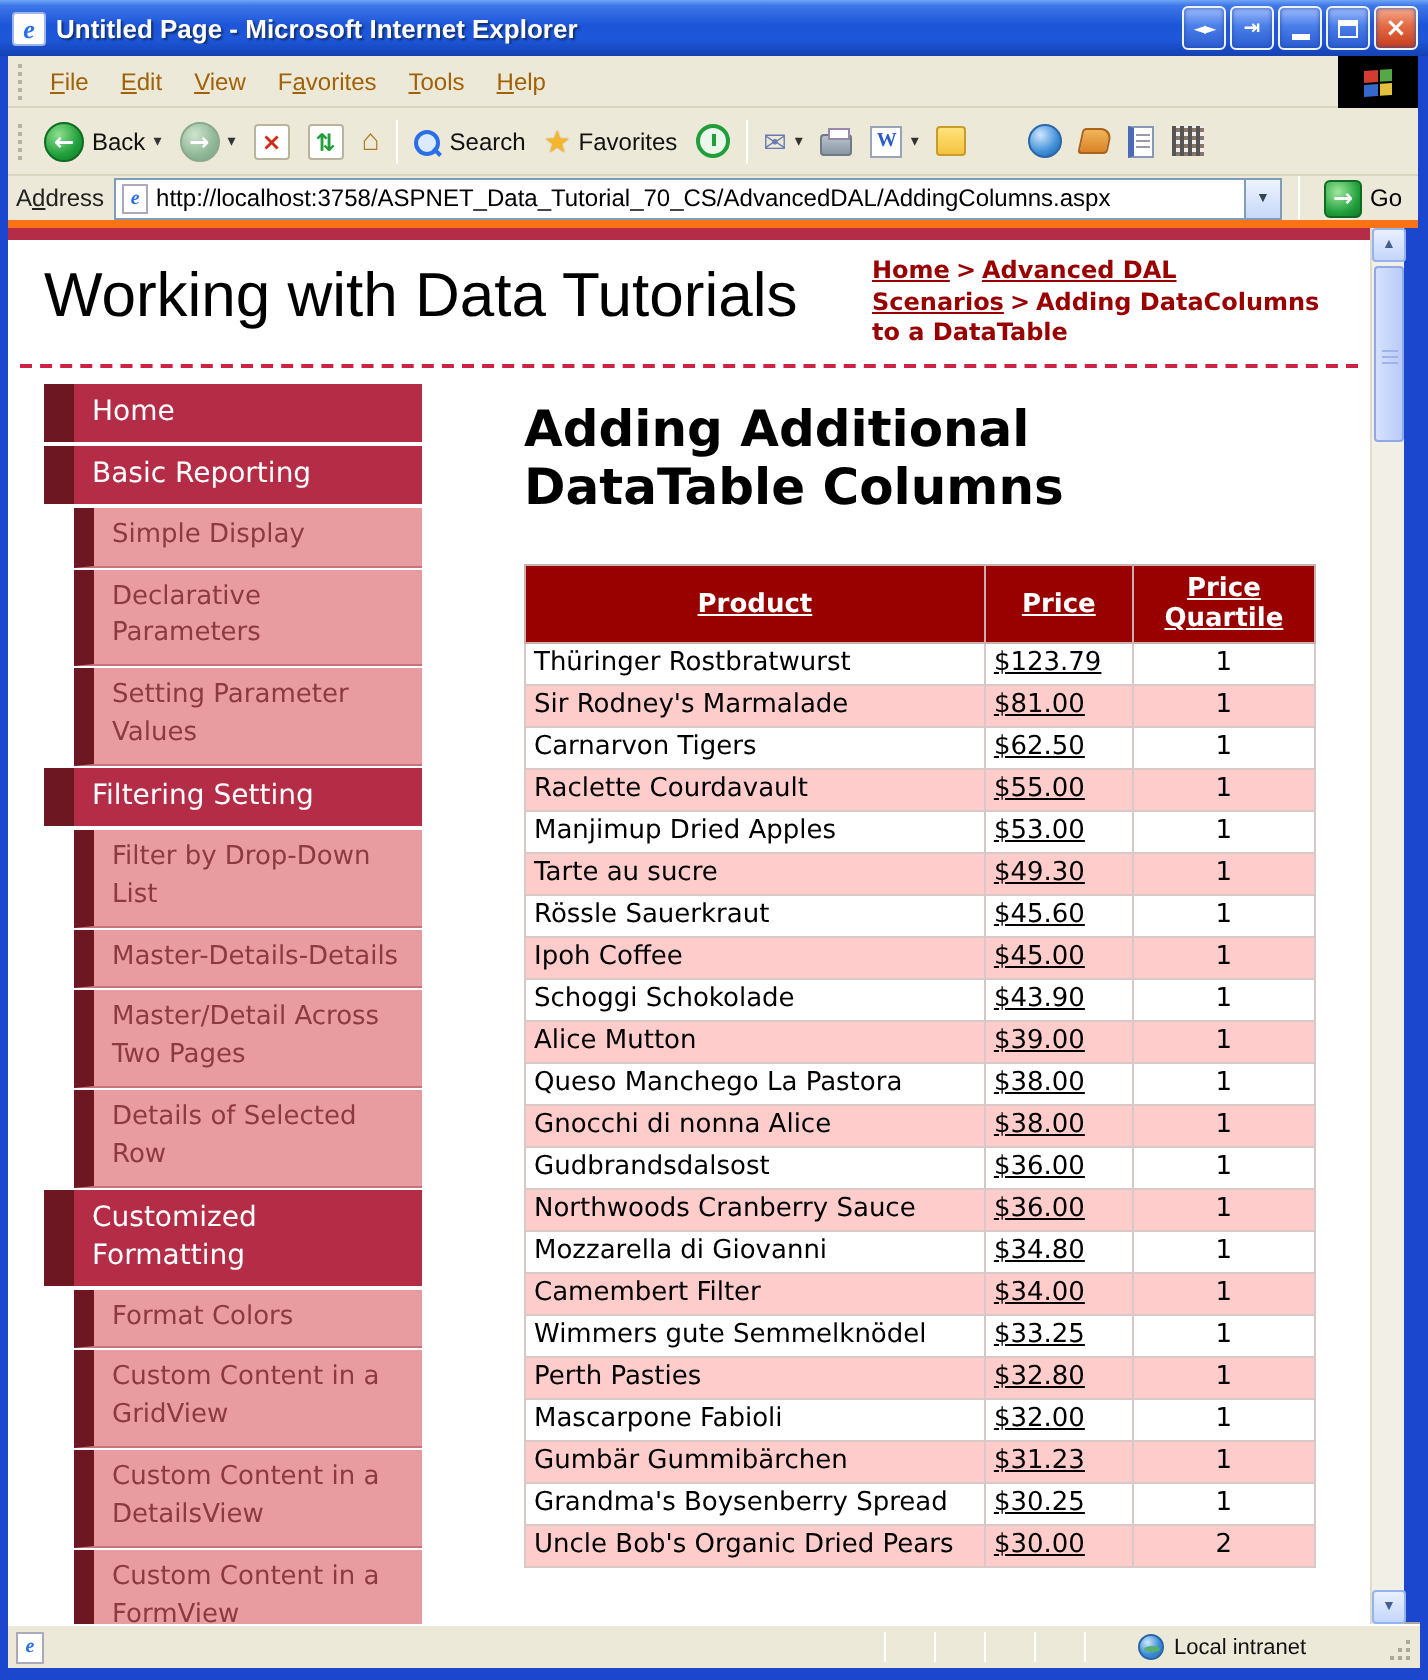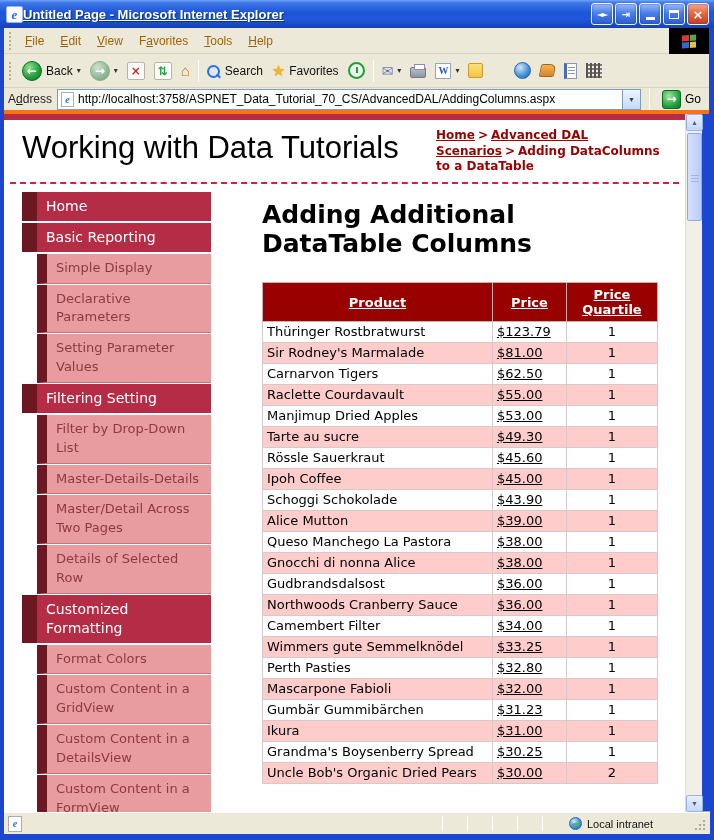--- a/index.html
+++ b/index.html
@@ -6,22 +6,22 @@
   html,body { width:714px; height:840px; overflow:hidden; }
   body { font-family:"Liberation Sans", sans-serif; background:var(--winblue,#1b47cf); }
 
   .window { width:714px; height:840px; display:flex; flex-direction:column; background:var(--winblue); }
 
   
   .titlebar { height:28px; display:flex; align-items:center; padding:0 5px 0 6px;
     background:linear-gradient(180deg,#6fa5f8 0%,#3d77e8 10%,#1d55d8 45%,#1e57da 70%,#1342b2 100%); }
   .ie-logo { width:17px; height:17px; background:#fdfdfd; border:1px solid #9db6e8; border-radius:2px;
     display:grid; place-items:center; color:#2a6ee8; font:italic bold 13px "Liberation Serif", serif; }
-  .title-text { flex:1; color:#fff; font:bold 13px "Liberation Sans", sans-serif;
-    text-shadow:1px 1px 1px #10306e; white-space:nowrap; overflow:hidden;text-decoration:underline; }
+  .title-text { flex:1; margin-left:5px; color:#fff; font:bold 13px "Liberation Sans", sans-serif;
+    text-shadow:1px 1px 1px #10306e; white-space:nowrap; overflow:hidden; }
   .winbtns { display:flex; gap:2px; }
   .wbtn { width:22px; height:22px; border:1px solid #eef3ff; border-radius:3px; color:#fff;
     background:linear-gradient(180deg,#9dbcfa 0%,#4a7ee9 45%,#2a5cd0 100%);
     display:grid; place-items:center; font:bold 10px "DejaVu Sans", sans-serif; box-shadow:inset 0 0 2px #1e4bb0; }
   .wbtn.close { background:linear-gradient(180deg,#f7a98c 0%,#e36b44 45%,#c63d1c 100%); font-size:13px; }
   .glyph-sm { font-size:8px; letter-spacing:-1px; }
   .min-bar { width:9px; height:3px; background:#fff; margin-top:9px; }
   .max-box { width:10px; height:9px; border:1px solid #fff; border-top:3px solid #fff; }
 
   
@@ -380,20 +380,25 @@
                   <td class="c-product">Gudbrandsdalsost</td>
                   <td class="c-price">$36.00</td>
                   <td class="c-quart">1</td>
                 </tr>
                 <tr>
                   <td class="c-product">Northwoods Cranberry Sauce</td>
                   <td class="c-price">$36.00</td>
                   <td class="c-quart">1</td>
                 </tr>
                 <tr>
+                  <td class="c-product">Mozzarella di Giovanni</td>
+                  <td class="c-price">$34.80</td>
+                  <td class="c-quart">1</td>
+                </tr>
+                <tr>
                   <td class="c-product">Camembert Filter</td>
                   <td class="c-price">$34.00</td>
                   <td class="c-quart">1</td>
                 </tr>
                 <tr>
                   <td class="c-product">Wimmers gute Semmelknödel</td>
                   <td class="c-price">$33.25</td>
                   <td class="c-quart">1</td>
                 </tr>
                 <tr>
@@ -402,25 +407,20 @@
                   <td class="c-quart">1</td>
                 </tr>
                 <tr>
                   <td class="c-product">Mascarpone Fabioli</td>
                   <td class="c-price">$32.00</td>
                   <td class="c-quart">1</td>
                 </tr>
                 <tr>
                   <td class="c-product">Gumbär Gummibärchen</td>
                   <td class="c-price">$31.23</td>
-                  <td class="c-quart">1</td>
-                </tr>
-                <tr>
-                  <td class="c-product">Ikura</td>
-                  <td class="c-price">$31.00</td>
                   <td class="c-quart">1</td>
                 </tr>
                 <tr>
                   <td class="c-product">Grandma's Boysenberry Spread</td>
                   <td class="c-price">$30.25</td>
                   <td class="c-quart">1</td>
                 </tr>
                 <tr>
                   <td class="c-product">Uncle Bob's Organic Dried Pears</td>
                   <td class="c-price">$30.00</td>

